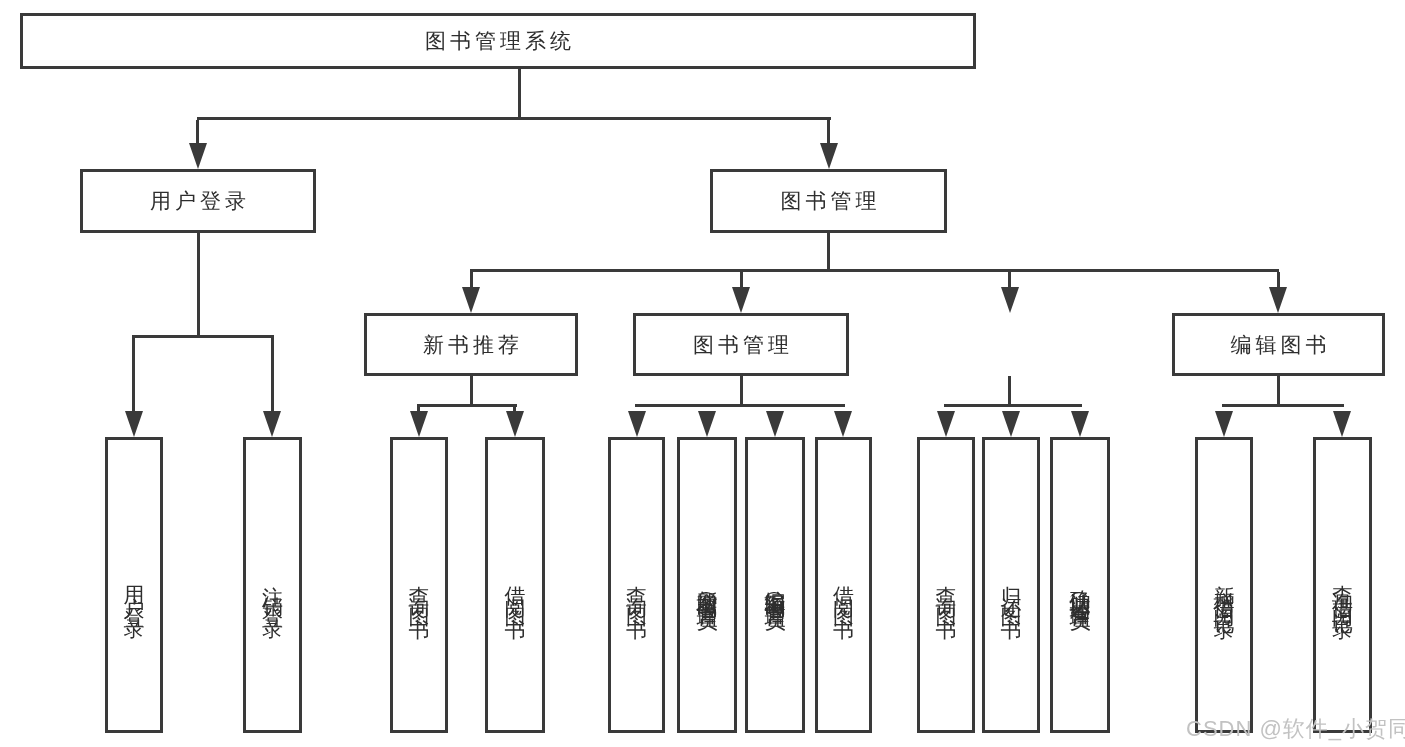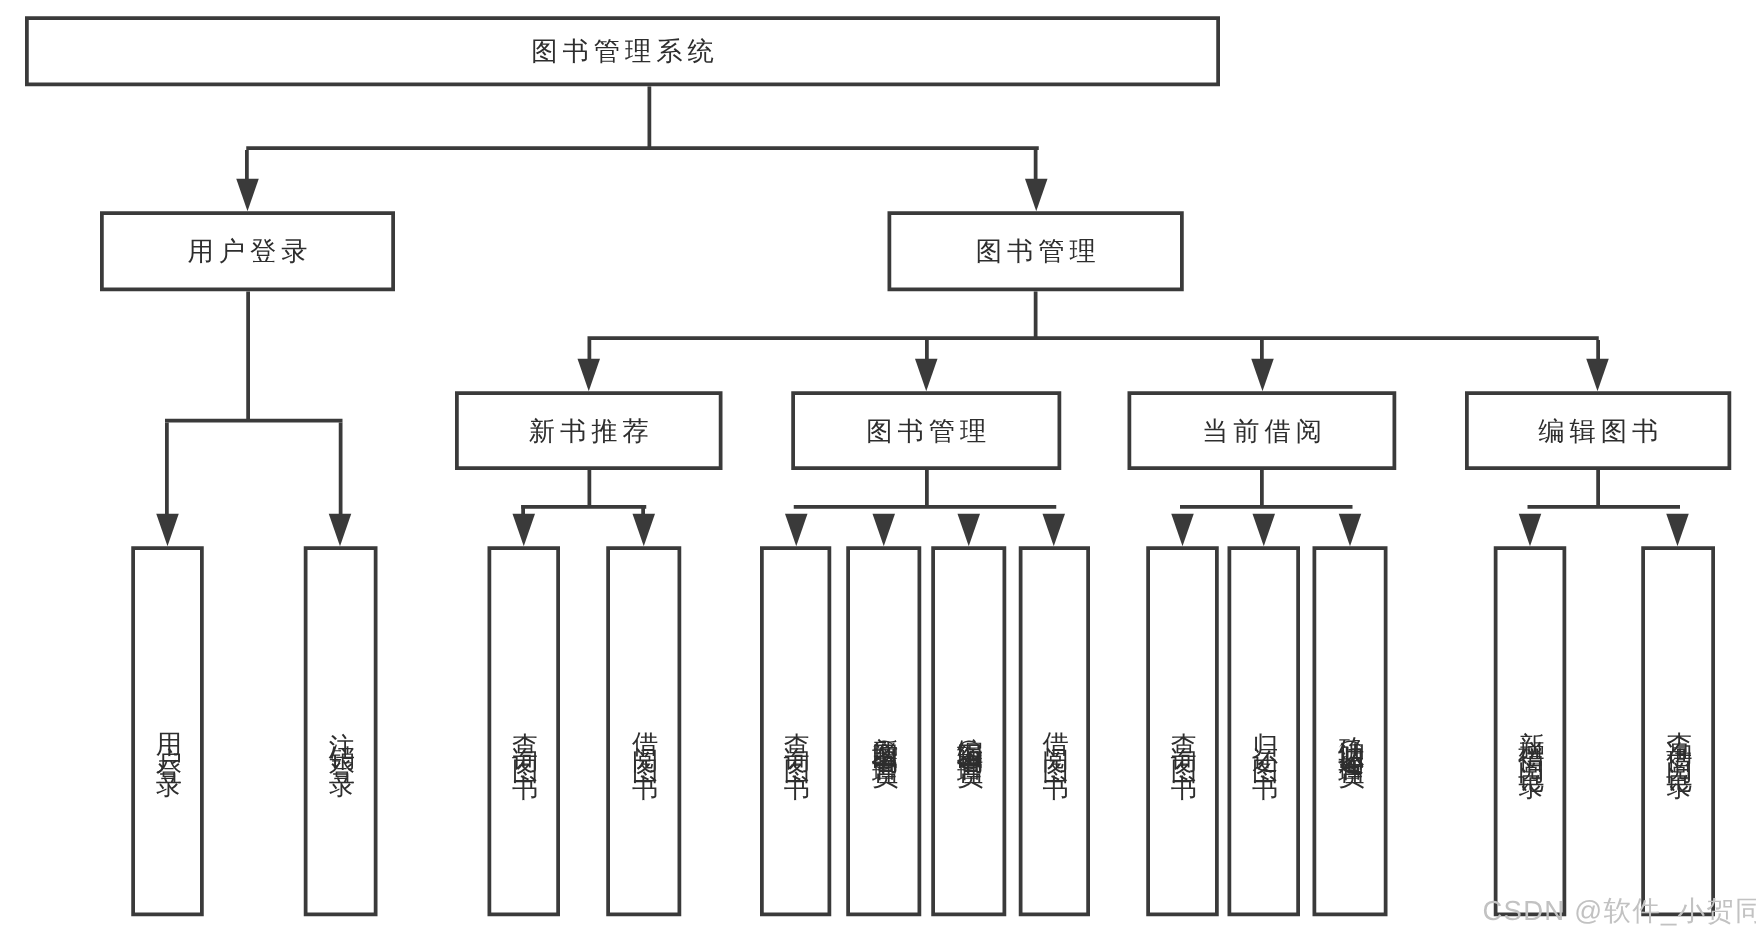--- a/index.html
+++ b/index.html
@@ -125,21 +125,20 @@
   <div class="arrow" style="left:1215px; top:411px;"></div>
   <div class="arrow" style="left:1333px; top:411px;"></div>
 
   <div class="hbox" style="left:20px; top:13px; width:956px; height:56px;">图书管理系统</div>
 
   <div class="hbox" style="left:80px; top:169px; width:236px; height:64px;">用户登录</div>
   <div class="hbox" style="left:710px; top:169px; width:237px; height:64px;">图书管理</div>
 
   <div class="hbox" style="left:364px; top:313px; width:214px; height:63px;text-align:right;">新书推荐</div>
   <div class="hbox" style="left:633px; top:313px; width:216px; height:63px;">图书管理</div>
-  <div class="hbox" style="left:902px; top:313px; width:215px; height:63px;">当前借阅</div>
   <div class="hbox" style="left:1172px; top:313px; width:213px; height:63px;">编辑图书</div>
 
   <div class="vbox v-short" style="left:105px; width:58px;">用户登录</div>
   <div class="vbox v-short" style="left:243px; width:59px;">注销登录</div>
 
   <div class="vbox v-short" style="left:390px; width:58px;">查询图书</div>
   <div class="vbox v-short" style="left:485px; width:60px;">借阅图书</div>
 
   <div class="vbox v-short" style="left:608px; width:57px;">查询图书</div>
   <div class="vbox v-long" style="left:677px; width:60px;">新增图书（管理员）</div>

